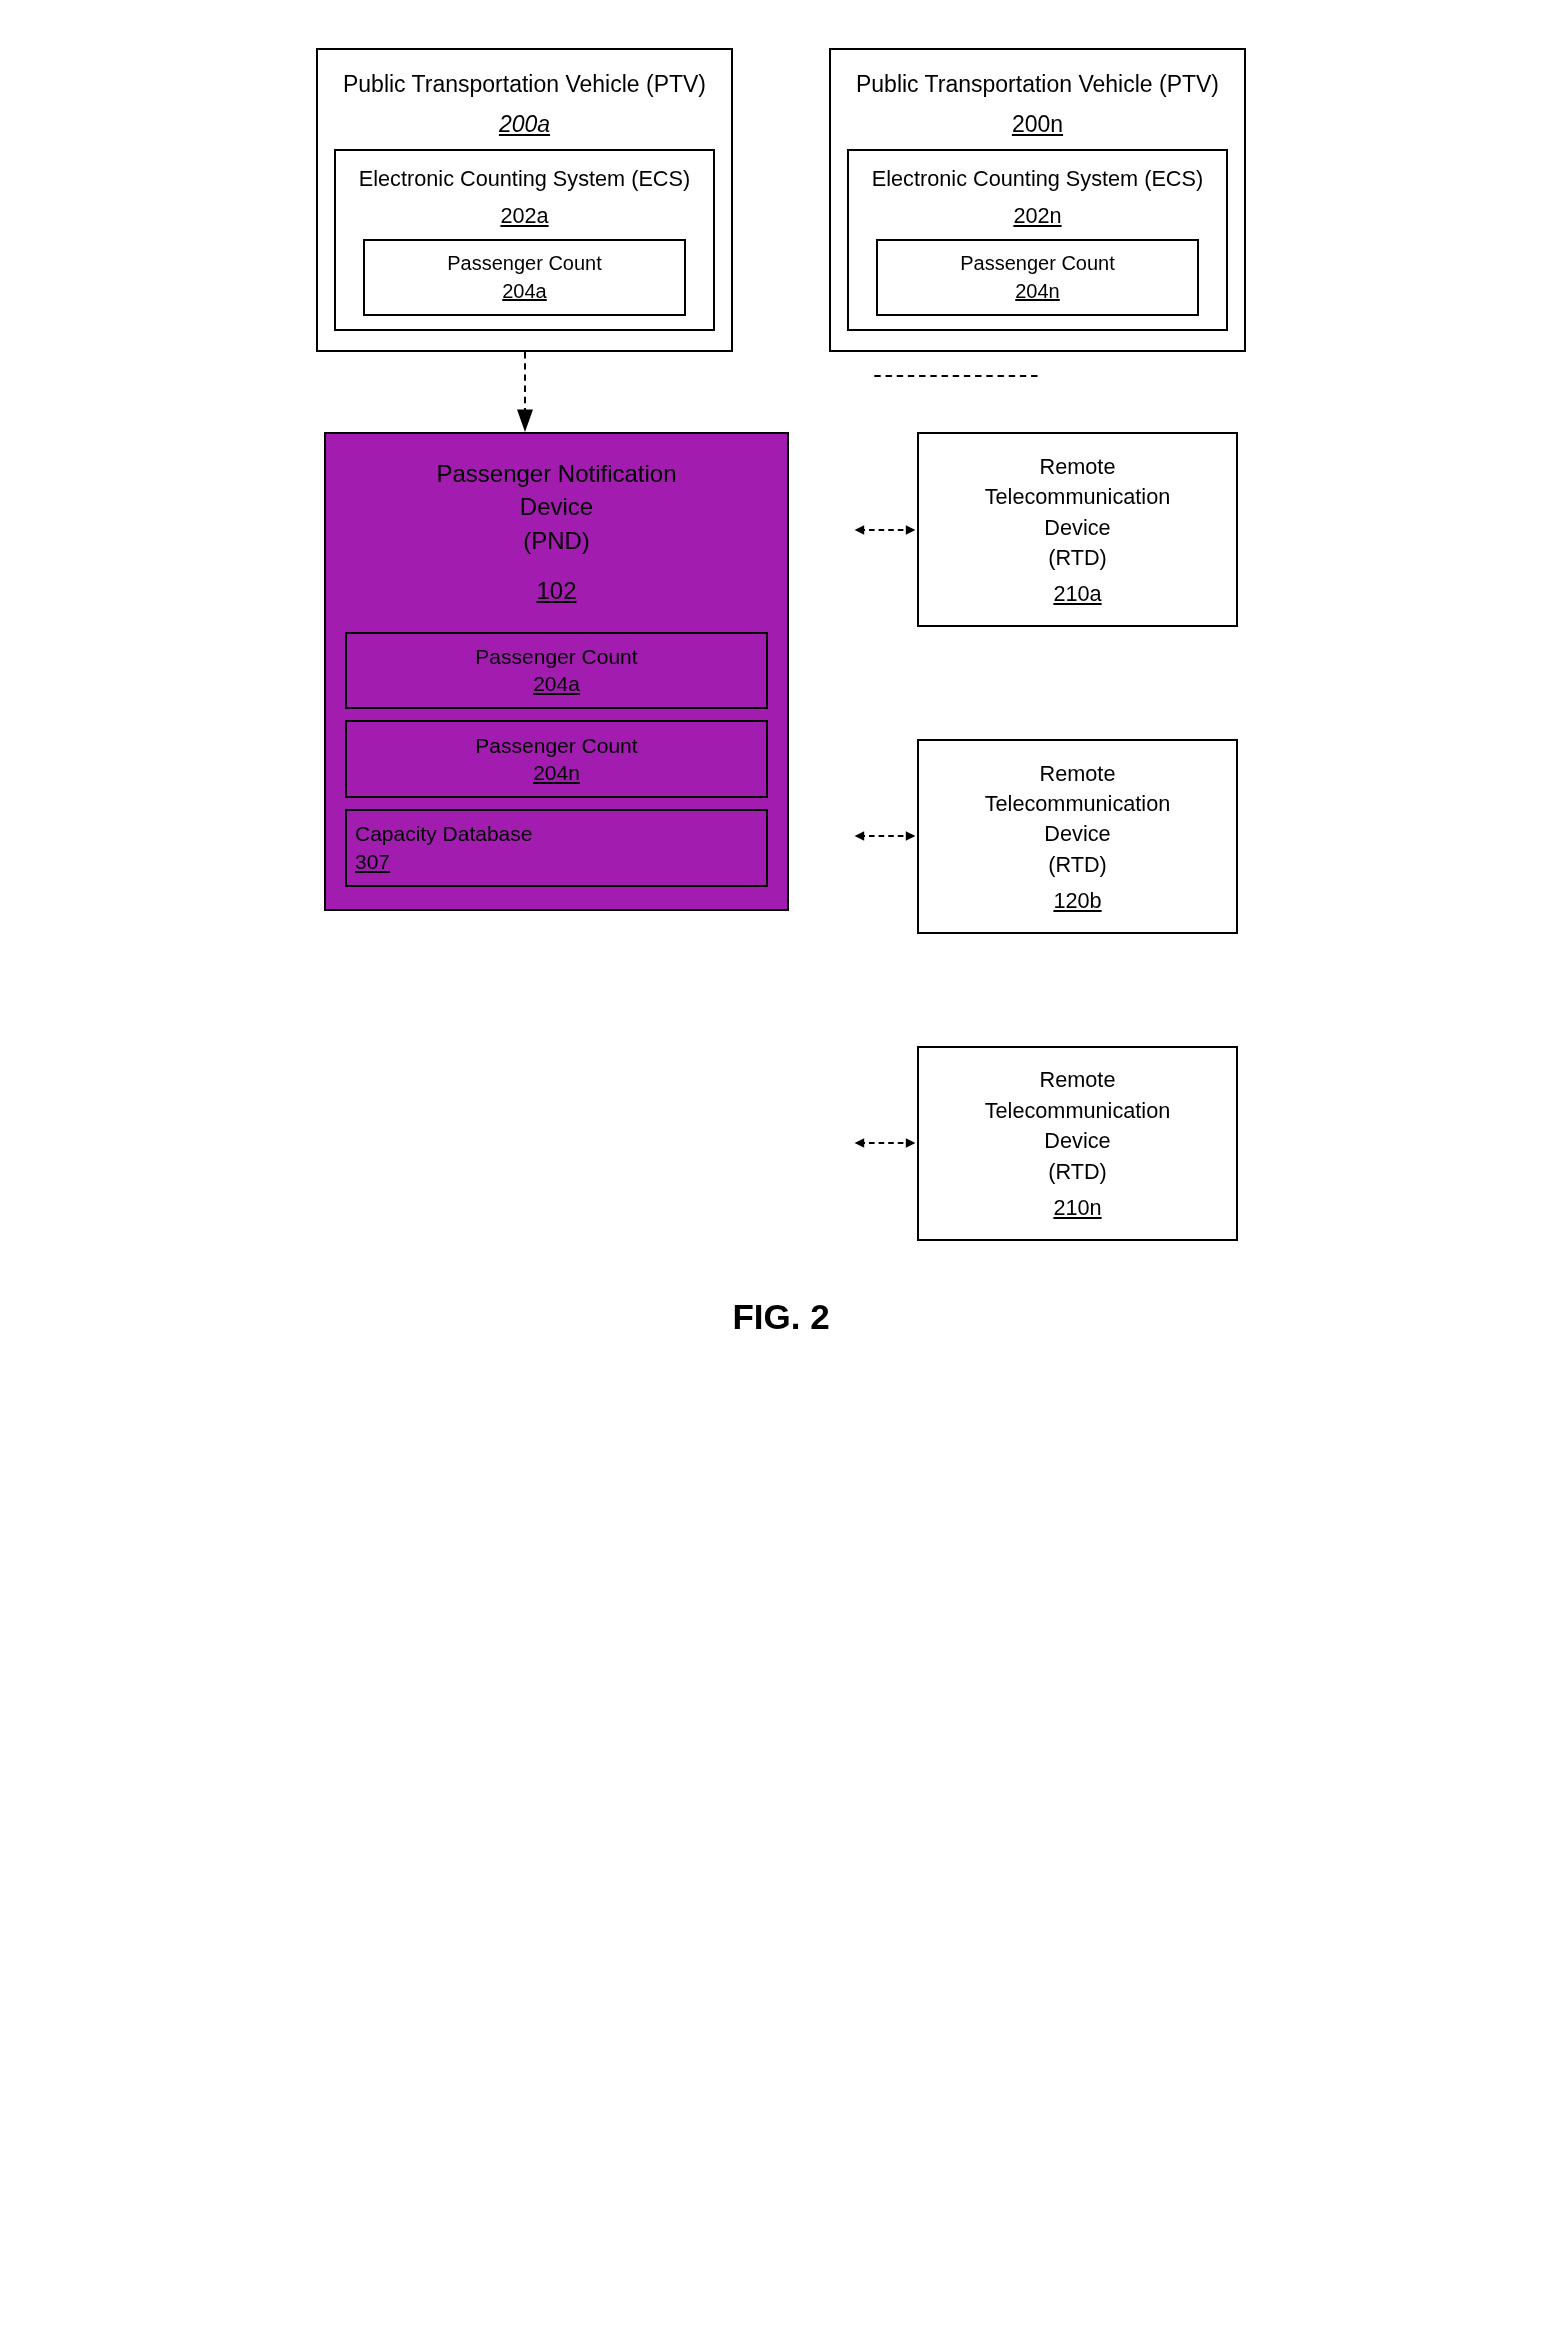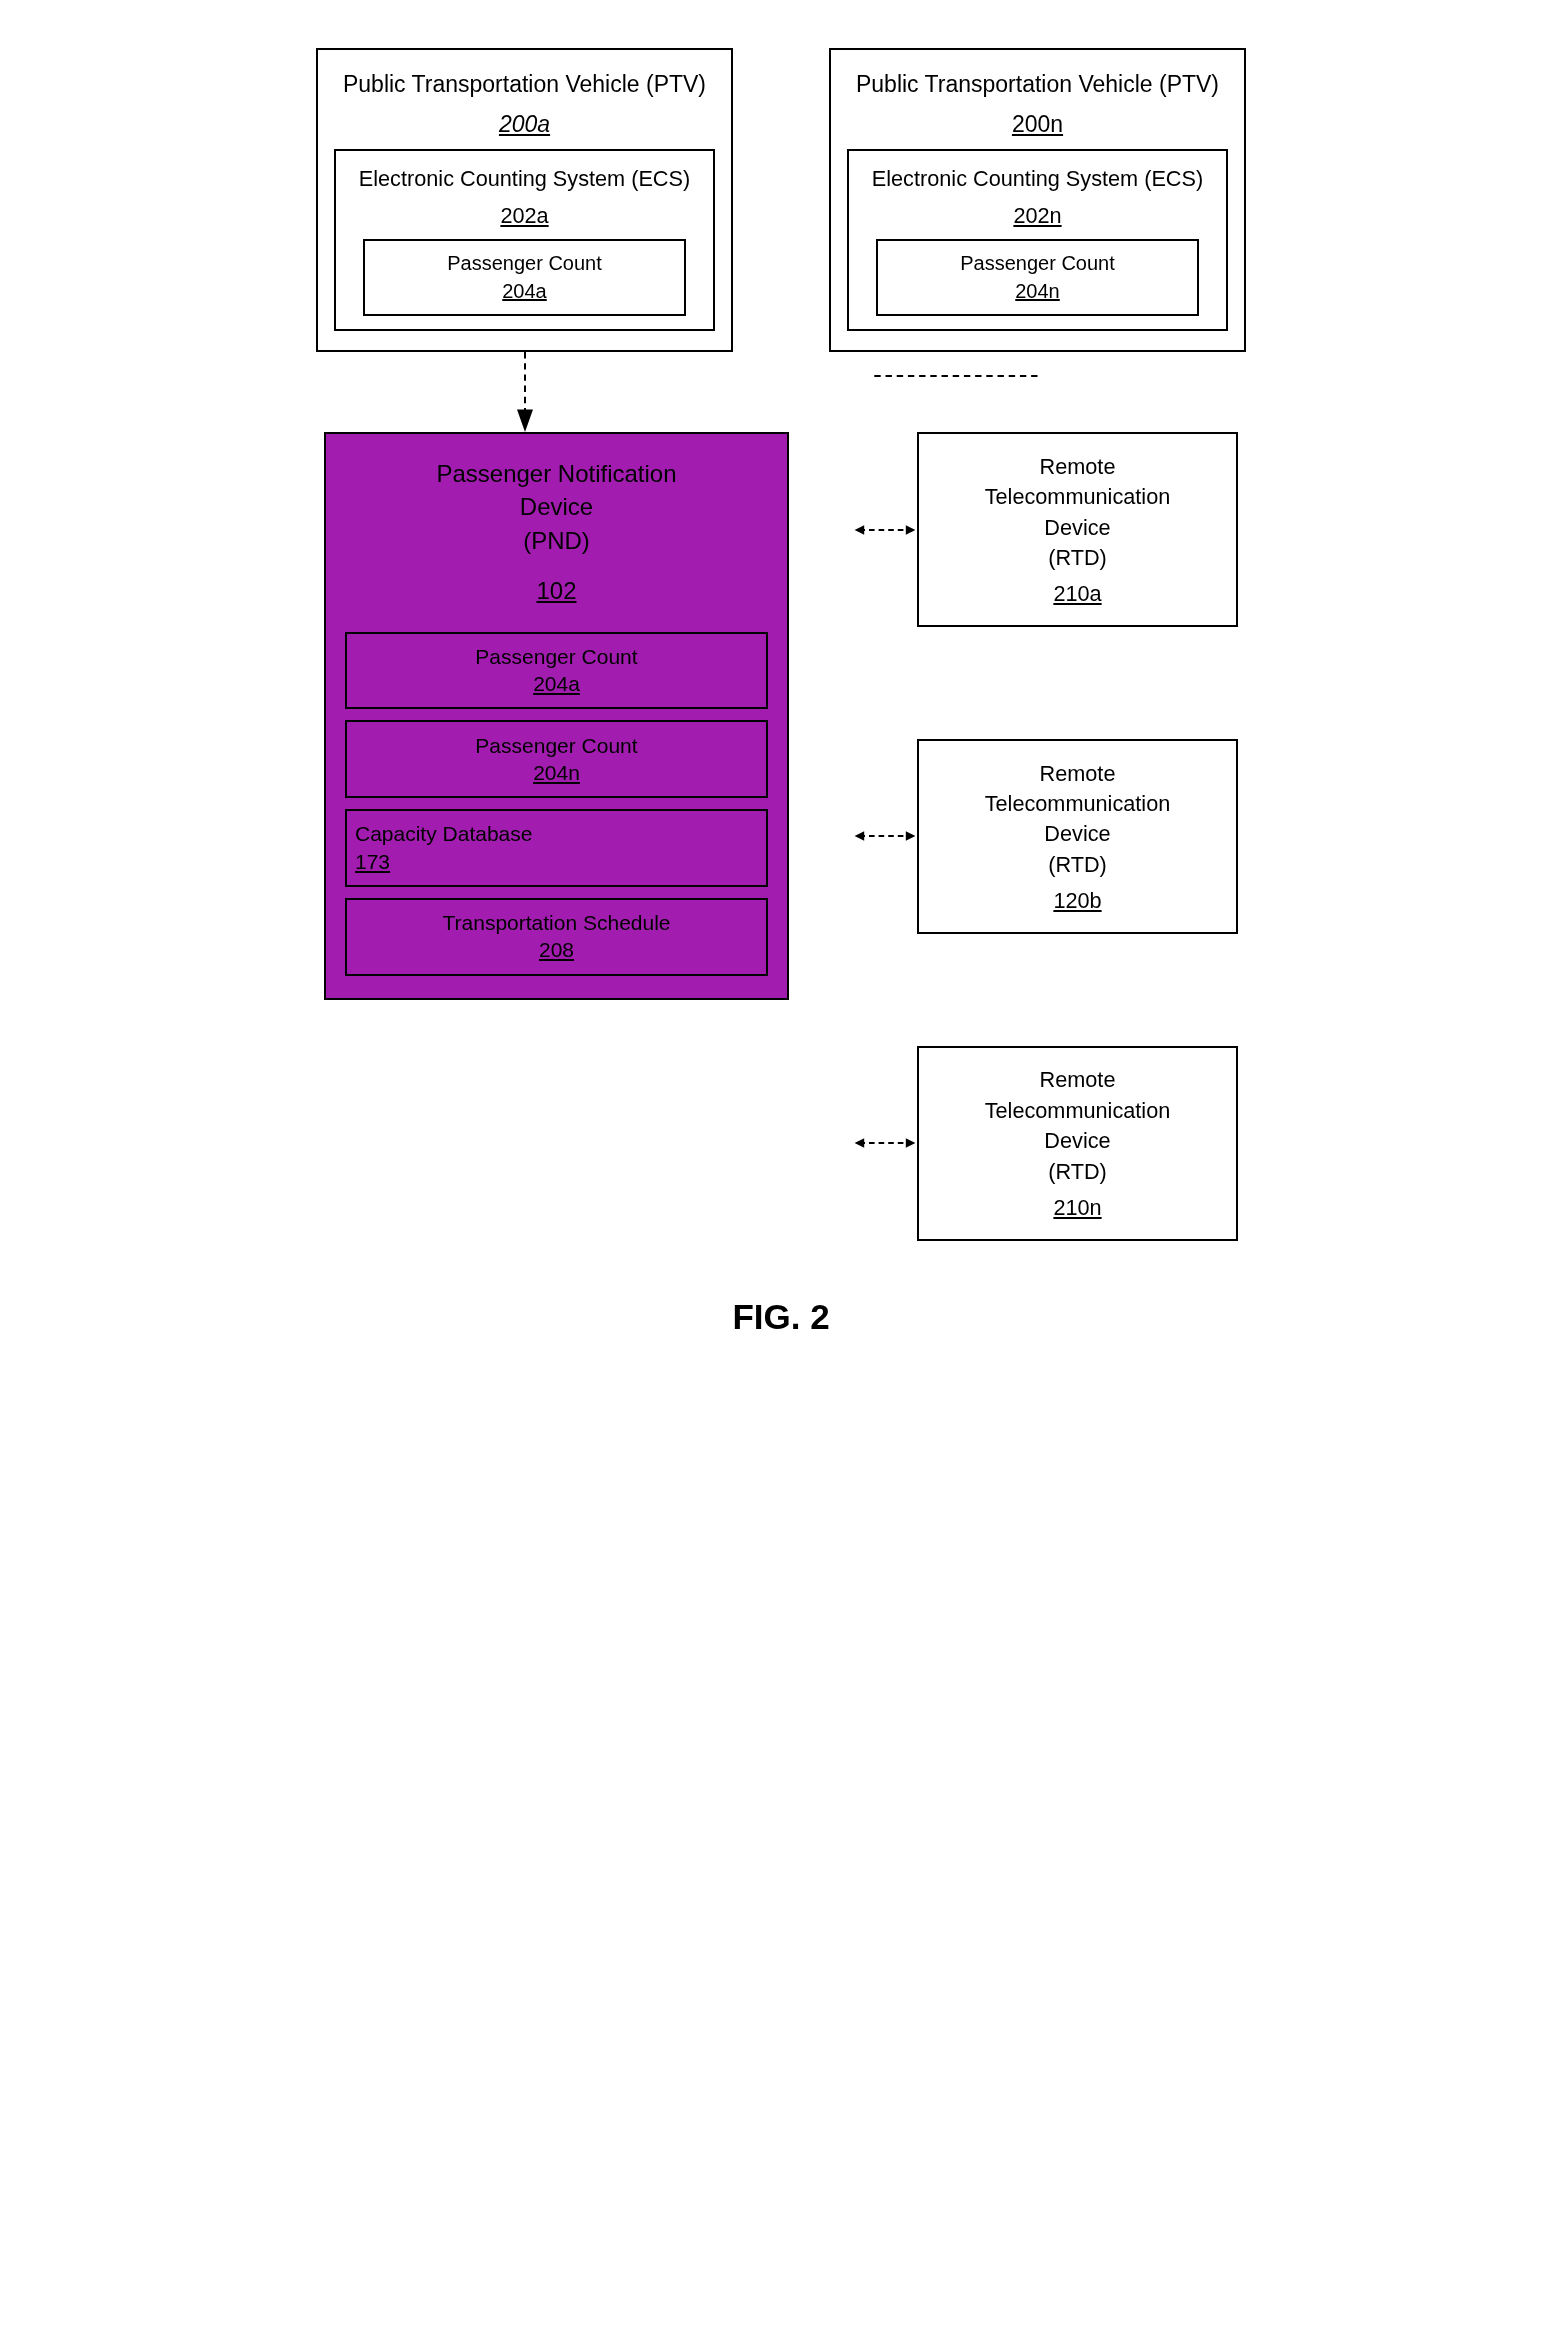--- a/index.html
+++ b/index.html
@@ -102,27 +102,23 @@
           <div style="font-size:21px; text-decoration:underline;">204a</div>
         </div>
 
         <div style="width:100%; border:2.4px solid #000; padding:11.2px 8px; display:flex; flex-direction:column; align-items:center; gap:3.2px;">
           <div style="font-size:21px;">Passenger Count</div>
           <div style="font-size:21px; text-decoration:underline;">204n</div>
         </div>
 
         <div style="width:100%; border:2.4px solid #000; padding:11.2px 8px; display:flex; flex-direction:column; align-items:flex-start; gap:3.2px;">
           <div style="font-size:21px;">Capacity Database</div>
-          <div style="font-size:21px; text-decoration:underline;">173</div>
+          <div style="font-size:21px; text-decoration:underline;">307</div>
         </div>
 
-        <div style="width:100%; border:2.4px solid #000; padding:11.2px 8px; display:flex; flex-direction:column; align-items:center; gap:3.2px;">
-          <div style="font-size:21px;">Transportation Schedule</div>
-          <div style="font-size:21px; text-decoration:underline;">208</div>
-        </div>
       </div>
 
       <div style="display:flex; flex-direction:column; width:385px; position:relative;gap:36px;">
 
         <div style="display:flex; flex-direction:row; align-items:center; margin-bottom:8px;">
 
           <div style="width:64px; display:flex; align-items:center;">
             <svg width="64" height="24" viewBox="0 0 80 30">
               <line x1="8" y1="15" x2="72" y2="15" stroke="#000" stroke-width="2.5" stroke-dasharray="7,5"></line>
               <polygon points="2,15 14,9 14,21" fill="#000"></polygon>

